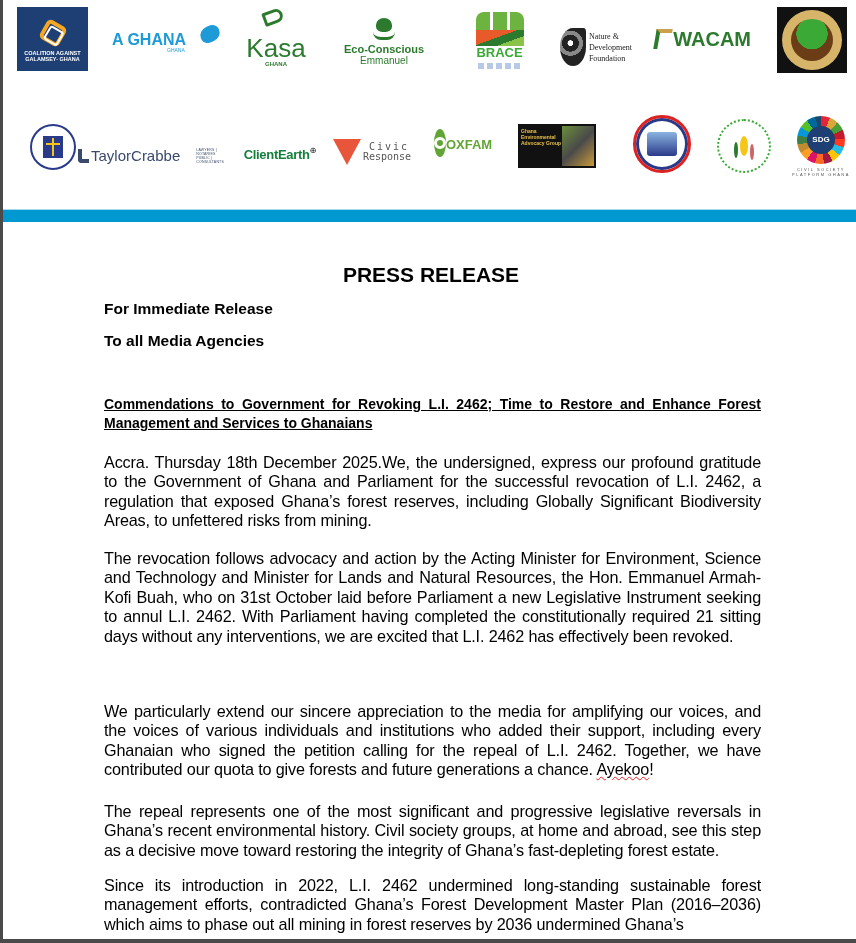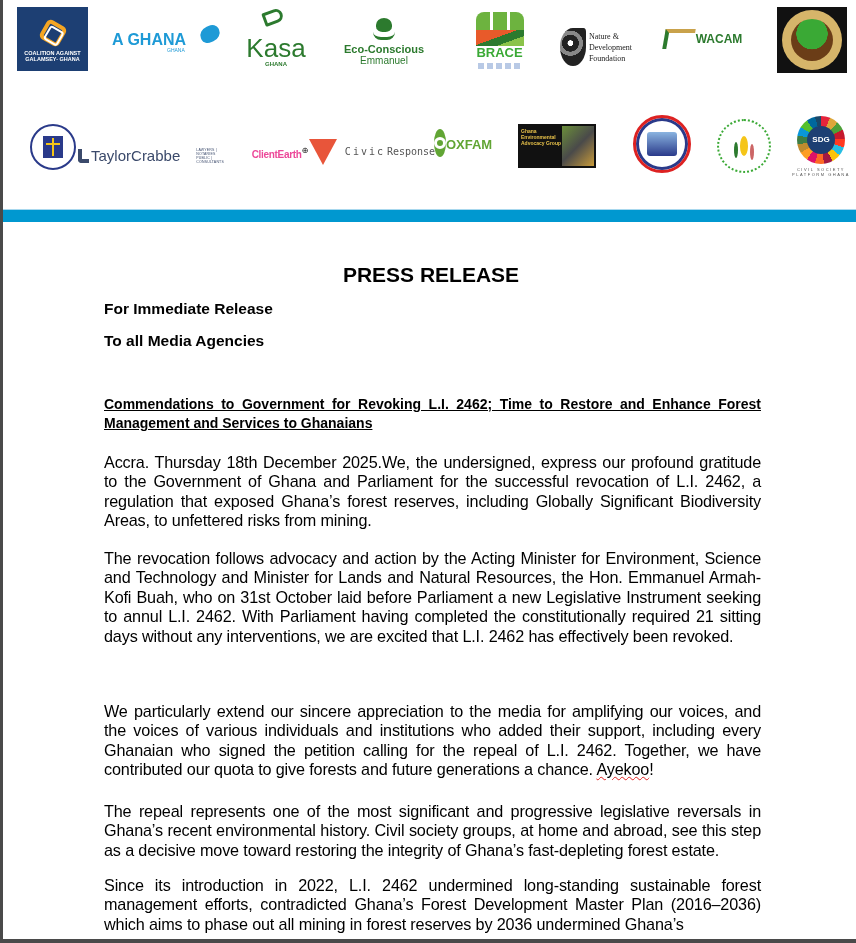--- a/index.html
+++ b/index.html
@@ -38,41 +38,41 @@
   .l-brace .land { width: 48px; height: 16px; background: linear-gradient(160deg,#e85a2a 0 45%, #2c7a2e 45% 70%, #8bc34a 70%); }
   .l-brace .name { color: #3aa935; font-size: 13px; font-weight: bold; line-height: 14px; }
   .l-brace .sub { width: 44px; height: 6px; background: repeating-linear-gradient(90deg,#b8c9e5 0 6px,#fff 6px 9px); margin-top: 3px; }
 
   .l-ndf { left: 560px; top: 25px; width: 72px; height: 44px; }
   .l-ndf .wing { width: 28px; height: 38px; background: radial-gradient(circle at 40% 40%, #fff 10%, #222 11% 30%, #888 31% 45%, #222 46%); border-radius: 50% 10% 50% 50%; }
   .l-ndf .t { font-family: "Liberation Serif", serif; font-size: 8px; line-height: 11px; margin-left: 3px; color: #222; }
 
   .l-wacam { left: 655px; top: 24px; width: 96px; height: 30px; }
   .l-wacam .roof { width: 30px; height: 20px; border-top: 4px solid #c9a24b; border-left: 4px solid #2c7a2e; position: relative; transform: skewX(-10deg); }
-  .l-wacam .t { color: #2c7a2e; font-size: 12px; font-weight: bold; margin-left: 2px; }
+  .l-wacam .t { color: #2c7a2e; font-size: 20px; font-weight: bold; margin-left: 2px; }
 
   .l-gif { left: 777px; top: 7px; width: 70px; height: 66px; background: #111; }
   .l-gif .ring { width: 60px; height: 60px; border-radius: 50%; background: #d6b56a; display: flex; align-items: center; justify-content: center; }
   .l-gif .inner { width: 42px; height: 42px; border-radius: 50%; background: radial-gradient(circle at 50% 35%, #3aa935 0 45%, #6b3d17 46%); }
 
   
   .l-cc { left: 28px; top: 122px; width: 50px; height: 50px; }
   .l-cc .seal { width: 46px; height: 46px; border-radius: 50%; border: 2px solid #2a3a8a; display: flex; align-items: center; justify-content: center; }
   .l-cc .shape { width: 20px; height: 22px; background: #2a3a8a; position: relative; }
   .l-cc .shape:before { content: ""; position: absolute; left: 9px; top: 2px; width: 2px; height: 18px; background: #f5c518; }
   .l-cc .shape:after { content: ""; position: absolute; left: 3px; top: 7px; width: 14px; height: 2px; background: #f5c518; }
 
   .l-tc { left: 95px; top: 138px; width: 112px; height: 26px; flex-direction: row; align-items: flex-end; }
   .l-tc .row { display: flex; align-items: center; }
   .l-tc .mark { width: 11px; height: 14px; border-left: 4px solid #3b4a6b; border-bottom: 4px solid #3b4a6b; border-radius: 0 0 0 4px; margin-right: 2px; }
   .l-tc .t { color: #3b4a6b; font-size: 15px; line-height: 16px; }
   .l-tc .sub { color: #3b4a6b; font-size: 3.5px; margin-left: 16px; letter-spacing: 0.2px; }
 
   .l-ce { left: 222px; top: 144px; width: 90px; height: 20px; }
-  .l-ce .t { font-size: 10px; font-weight: bold; color: #ec4899; letter-spacing: -0.3px; margin-left: 26px; }
+  .l-ce .t { font-size: 13px; font-weight: bold; color: #15803d; letter-spacing: -0.3px; margin-left: 26px; }
 
   .l-cr { left: 330px; top: 136px; width: 84px; height: 32px; }
   .l-cr .tri { width: 0; height: 0; border-left: 14px solid transparent; border-right: 14px solid transparent; border-top: 26px solid #e8553a; position: relative; }
   .l-cr .t { font-family: "DejaVu Sans Mono", monospace; font-size: 10px; color: #555; line-height: 10px; margin-left: 2px; }
 
   .l-oxfam { left: 440px; top: 118px; width: 46px; height: 50px; flex-direction: row; }
   .l-oxfam .circ { width: 28px; height: 28px; border-radius: 50%; background: #61a534; display: flex; align-items: center; justify-content: center; }
   .l-oxfam .circ span { width: 12px; height: 12px; border: 3px solid #fff; border-radius: 50%; }
   .l-oxfam .t { color: #61a534; font-size: 13px; font-weight: bold; margin-top: 3px; }
 
@@ -177,21 +177,21 @@
   <div class="sub">LAWYERS | NOTARIES PUBLIC | CONSULTANTS</div>
 </div>
 
 <div class="logo l-ce">
   <div class="t">ClientEarth</div>
   <span style="font-size:8px;margin-top:-8px;">⊕</span>
 </div>
 
 <div class="logo l-cr">
   <div class="tri"></div>
-  <div style="display:flex;flex-direction:row;justify-content:flex-end;">
+  <div style="display:flex;flex-direction:column;justify-content:flex-end;">
     <div class="t" style="letter-spacing:2px;margin-left:8px;">Civic</div>
     <div class="t">Response</div>
   </div>
 </div>
 
 <div class="logo l-oxfam">
   <div class="circ">
       <span></span>
     </div>
   <div class="t">OXFAM</div>

